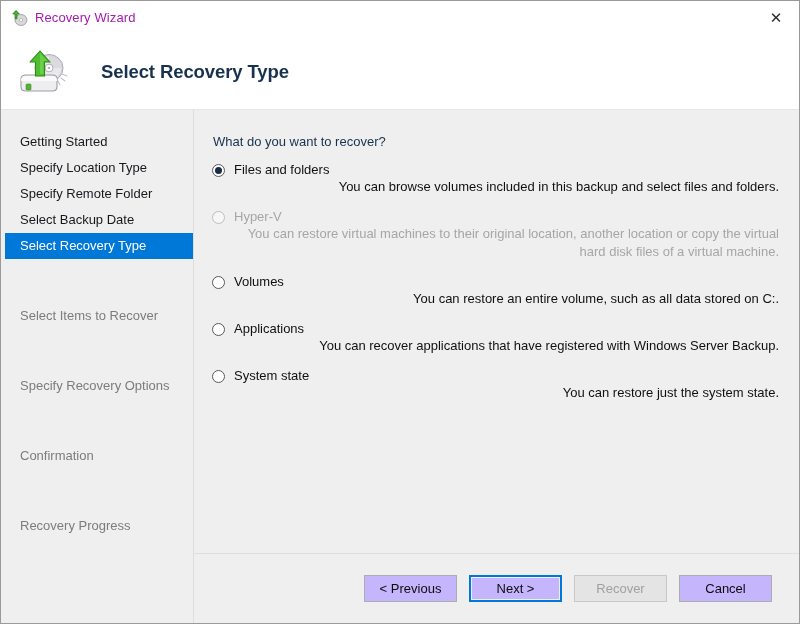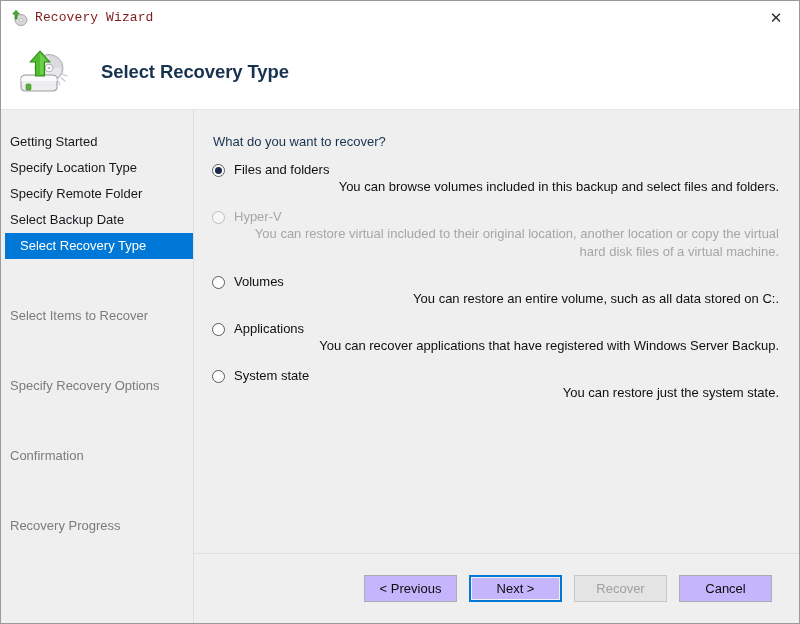--- a/index.html
+++ b/index.html
@@ -41,23 +41,22 @@
   .titlebar-icon {
     width: 18px;
     height: 18px;
     margin-left: 9px;
     margin-right: 7px;
     flex: 0 0 18px;
     position: relative;
   }
   .titlebar-text {
     font-size: 13px;
-    color: #7f1d1d;
+    color: #a21caf;
     letter-spacing: 0.1px;
-    font-family: Liberation Mono, monospace;
   }
   .close-btn {
     position: absolute;
     right: 0; top: 0;
     width: 46px;
     height: 32px;
     display: flex;
     align-items: center;
     justify-content: center;
     cursor: default;
@@ -105,21 +104,21 @@
     flex: 0 0 193px;
     width: 193px;
     background: #efefef;
     border-right: 1px solid #dedede;
     padding-top: 19px;
     box-sizing: border-box;
   }
   .nav-item {
     height: 26px;
     line-height: 26px;
-    padding-left: 9px;
+    padding-left: 19px;
     font-size: 13px;
     color: #16181c;
     white-space: nowrap;
     box-sizing: border-box;
     cursor: default;
   }
   .nav-item.dimmed {
     color: #7c7c7c;
     margin-top: 44px;
   }
@@ -305,21 +304,21 @@
             <span class="option-label">Files and folders</span>
           </div>
           <div class="option-desc">You can browse volumes included in this backup and select files and folders.</div>
         </div>
 
         <div class="option disabled">
           <div class="option-row">
             <span class="radio disabled"></span>
             <span class="option-label">Hyper-V</span>
           </div>
-          <div class="option-desc">You can restore virtual included to their original location, another location or copy the virtual hard disk files of a virtual machine.</div>
+          <div class="option-desc">You can restore virtual machines to their original location, another location or copy the virtual hard disk files of a virtual machine.</div>
         </div>
 
         <div class="option">
           <div class="option-row">
             <span class="radio"></span>
             <span class="option-label">Volumes</span>
           </div>
           <div class="option-desc">You can restore an entire volume, such as all data stored on C:.</div>
         </div>
 

